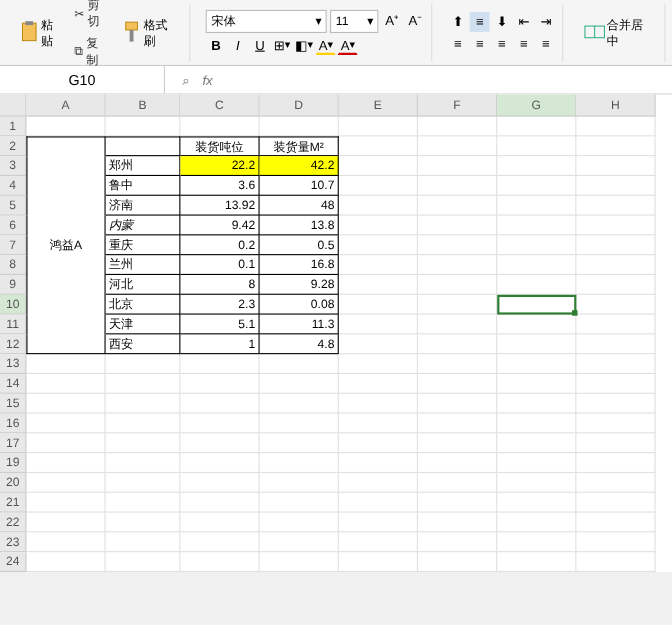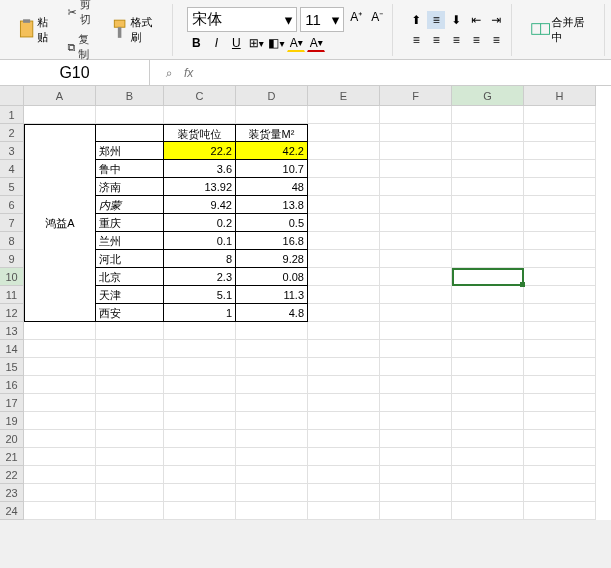--- a/index.html
+++ b/index.html
@@ -4,25 +4,25 @@
 <style>
 * { box-sizing: border-box; margin: 0; padding: 0; font-family: "Microsoft YaHei", sans-serif; }
 body { background: #f0f0f0; overflow: hidden; width: 611px; height: 568px; }
 
 .ribbon { background: #f5f5f5; border-bottom: 1px solid #ccc; height: 60px; display: flex; align-items: center; padding: 4px 6px; gap: 8px; }
 .rgroup { display: flex; flex-direction: column; gap: 2px; border-right: 1px solid #ddd; padding: 0 6px; height: 52px; justify-content: center; }
 .rgroup.row { flex-direction: row; align-items: center; }
 .rbtn { display: flex; align-items: center; gap: 3px; font-size: 11px; color: #333; cursor: pointer; padding: 2px 3px; }
 .big-btn { display: flex; flex-direction: row; align-items: center; font-size: 11px; cursor: pointer; padding: 2px 4px; }
 .big-btn .ico { width: 22px; height: 22px; margin-bottom: 2px; }
-.selbox { border: 1px solid #bbb; background: #fff; font-size: 15px; padding: 2px 4px; display: flex; align-items: center; justify-content: space-between; }
+.selbox { border: 1px solid #bbb; background: #fff; font-size: 11px; padding: 2px 4px; display: flex; align-items: center; justify-content: space-between; }
 .tiny { width: 18px; height: 18px; display: inline-flex; align-items: center; justify-content: center; border: 1px solid transparent; cursor: pointer; font-size: 12px; }
 
 .fbar { background: #fff; border-bottom: 1px solid #ccc; height: 26px; display: flex; align-items: center; }
-.namebox { width: 150px; border-right: 1px solid #ccc; height: 100%; display: flex; align-items: center; padding: 0 15px; font-size: 16px; justify-content: center; }
+.namebox { width: 150px; border-right: 1px solid #ccc; height: 100%; display: flex; align-items: center; padding: 0 15px; font-size: 13px; justify-content: center; }
 .fxarea { display: flex; align-items: center; gap: 6px; padding: 0 10px; }
 
 .grid { position: relative; background: #fff; }
 .colheads { display: flex; position: sticky; top: 0; }
 .corner { width: 24px; height: 20px; background: #e8e8e8; border-right: 1px solid #ccc; border-bottom: 1px solid #ccc; }
 .ch { height: 20px; background: #e8e8e8; border-right: 1px solid #ccc; border-bottom: 1px solid #ccc; text-align: center; font-size: 11px; line-height: 20px; color: #555; }
 .rowdiv { display: flex; }
 .rh { width: 24px; height: 18px; background: #e8e8e8; border-right: 1px solid #ccc; border-bottom: 1px solid #ccc; text-align: center; font-size: 11px; line-height: 18px; color: #555; }
 .cell { height: 18px; border-right: 1px solid #e0e0e0; border-bottom: 1px solid #e0e0e0; font-size: 11px; line-height: 18px; padding: 0 3px; overflow: hidden; white-space: nowrap; }
 .cA { width: 72px; } .cB { width: 68px; } .cC { width: 72px; } .cD { width: 72px; } .cE { width: 72px; } .cF { width: 72px; } .cG { width: 72px; } .cH { width: 72px; }

